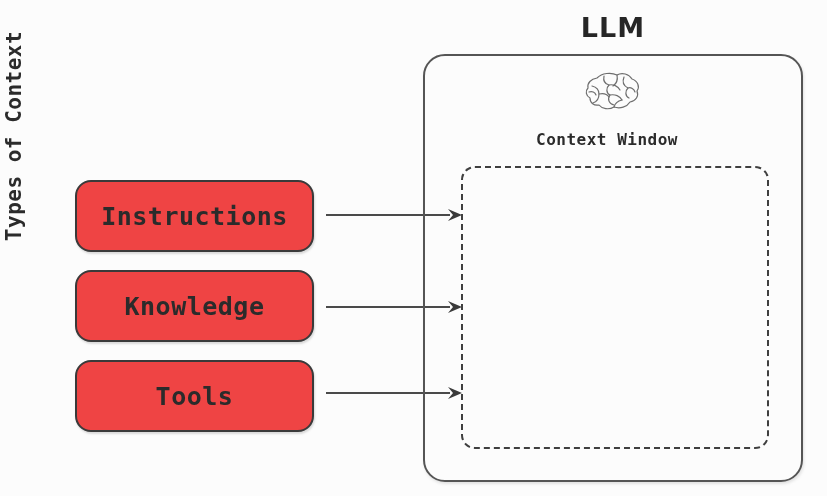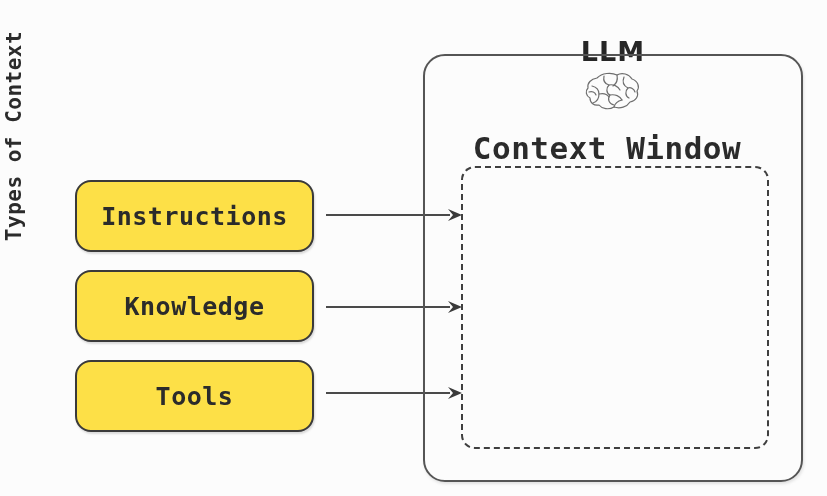--- a/index.html
+++ b/index.html
@@ -39,21 +39,21 @@
   }
 
   
   .ctx-box {
     position: absolute;
     left: 75px;
     width: 239px;
     height: 72px;
     border: 2px solid #3a3a3a;
     border-radius: 16px;
-    background: #fde047;
+    background: #ef4444;
     box-sizing: border-box;
     display: flex;
     align-items: center;
     justify-content: center;
     box-shadow: 1px 2px 2px rgba(120,120,120,0.25);
   }
   .ctx-box .ctx-label {
     font-family: "DejaVu Sans Mono", monospace;
     font-size: 25px;
     font-weight: 700;
@@ -82,21 +82,20 @@
     position: absolute;
     left: 423px;
     top: 12px;
     width: 380px;
     text-align: center;
     font-family: "DejaVu Sans", sans-serif;
     font-size: 27px;
     font-weight: 700;
     color: #262626;
     letter-spacing: 1px;
-    margin-top: 24px;
   }
   #llm-box {
     position: absolute;
     left: 423px;
     top: 54px;
     width: 380px;
     height: 428px;
     border: 2px solid #555555;
     border-radius: 22px;
     background: transparent;
@@ -114,21 +113,21 @@
   }
 
   
   #context-window-label {
     position: absolute;
     left: 423px;
     top: 130px;
     width: 368px;
     text-align: center;
     font-family: "DejaVu Sans Mono", monospace;
-    font-size: 31px;
+    font-size: 16px;
     font-weight: 700;
     color: #2b2b2b;
     letter-spacing: 0.5px;
   }
   #context-window-area {
     position: absolute;
     left: 461px;
     top: 166px;
     width: 308px;
     height: 283px;

